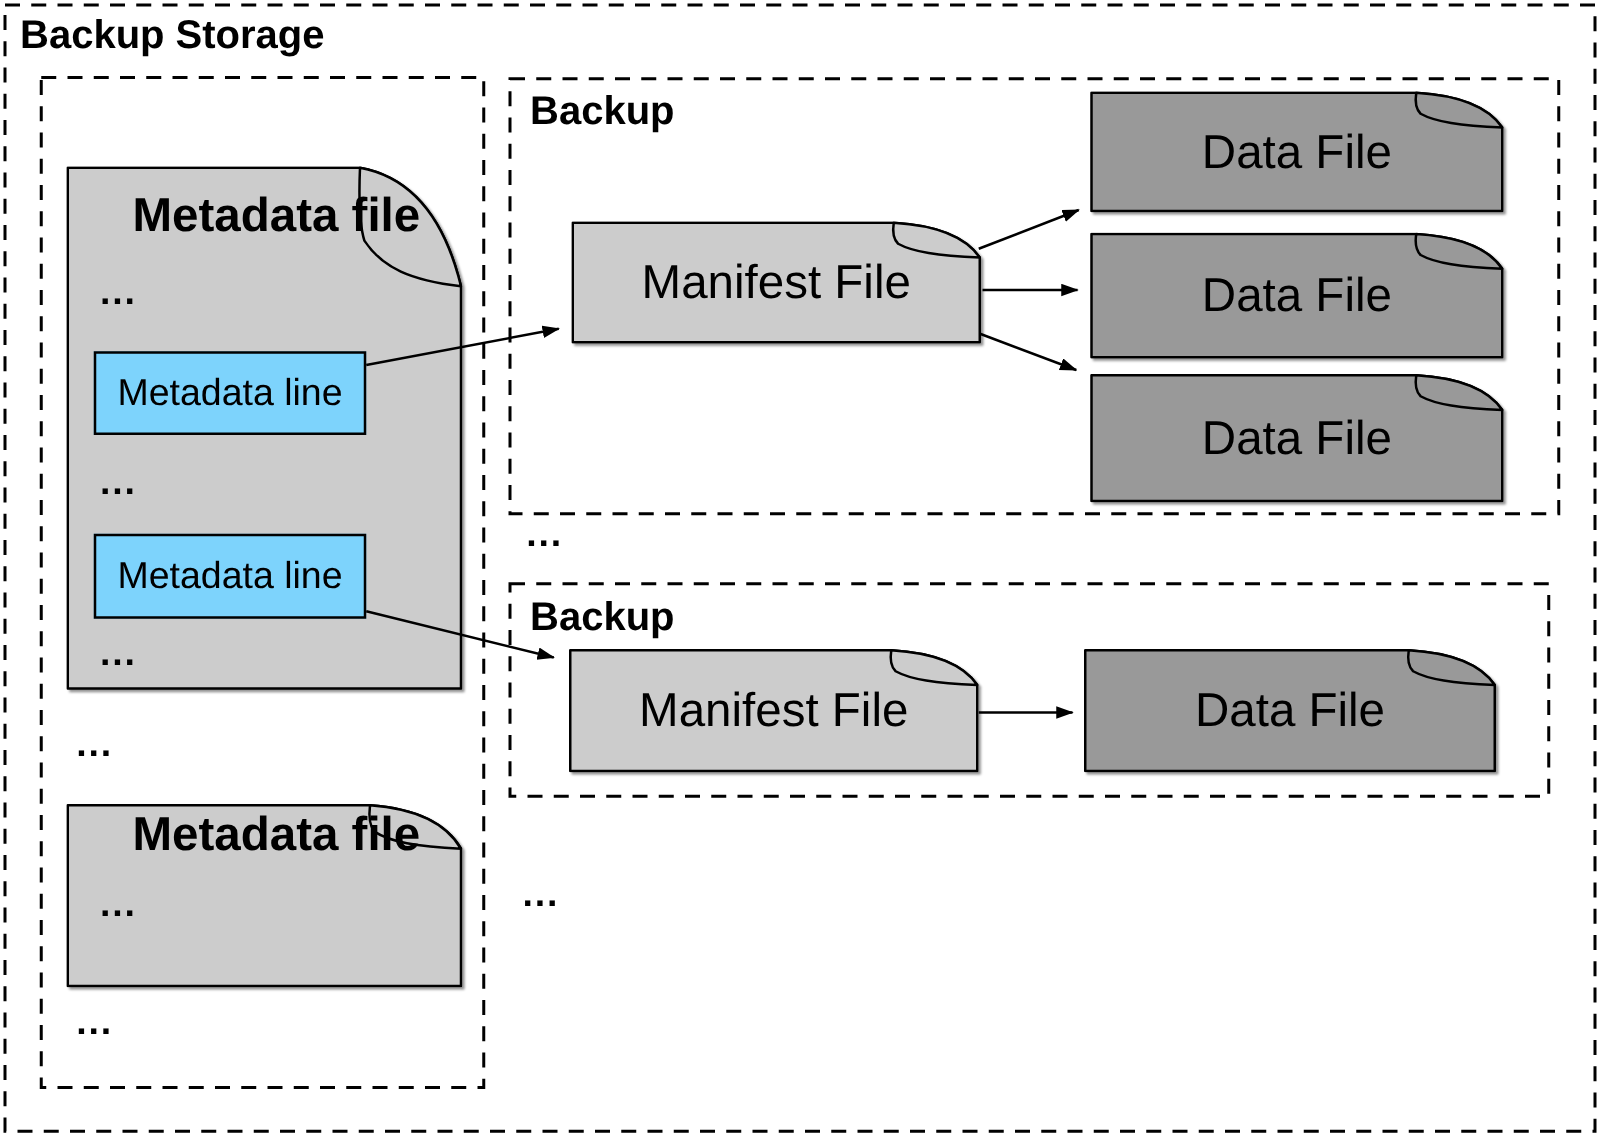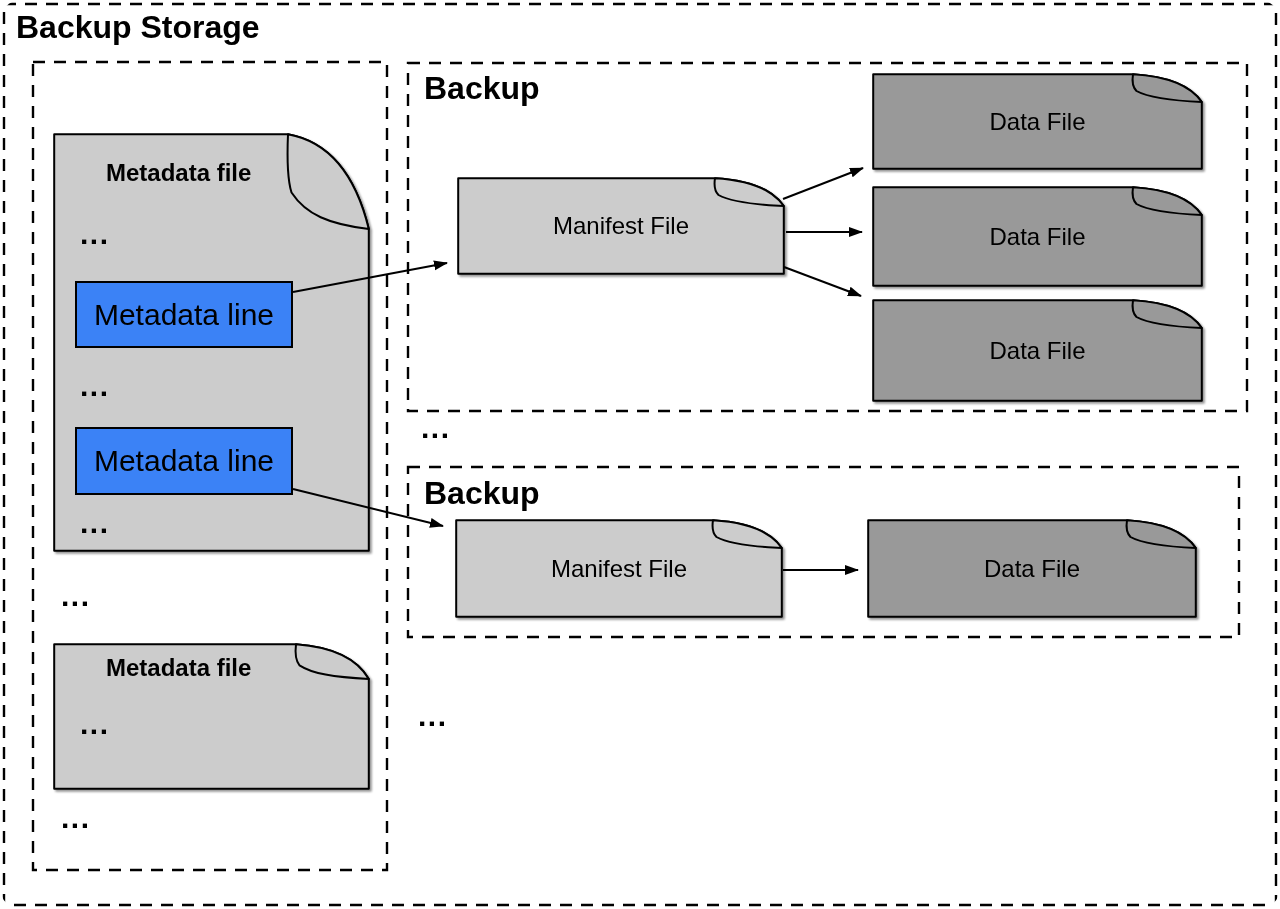--- a/index.html
+++ b/index.html
@@ -1,27 +1,27 @@
 <!DOCTYPE html>
 <html><head>
 <meta charset="utf-8">
 <style>
   html,body{margin:0;padding:0;background:#ffffff;}
   .stage{
     position:relative;width:1280px;height:909px;background:#ffffff;overflow:hidden;
-    font-family:"Liberation Sans","DejaVu Sans",sans-serif;color:#000;border-radius:21px;
+    font-family:"Liberation Sans","DejaVu Sans",sans-serif;color:#000;
   }
   .lbl{position:absolute;font-size:32px;font-weight:bold;line-height:34px;white-space:nowrap;}
   .doc{position:absolute;}
   .doc > svg{position:absolute;left:0;top:0;filter:drop-shadow(2px 2.5px 1px rgba(0,0,0,0.42));}
-  .doc .label{position:absolute;font-size:24px;line-height:32px;white-space:nowrap;}
+  .doc .label{position:absolute;font-size:38px;line-height:32px;white-space:nowrap;}
   .doc .doc-title{font-weight:bold;margin-left:40px;}
   .doc.centered .label{left:0;top:0;right:0;bottom:0;display:flex;align-items:center;justify-content:center;}
   .linebox{
-    position:absolute;background:#3b82f6;border:2px solid #000;box-sizing:border-box;
+    position:absolute;background:#7dd3fc;border:2px solid #000;box-sizing:border-box;
     display:flex;align-items:center;justify-content:center;
     font-size:30px;white-space:nowrap;
   }
   .dots{position:absolute;font-size:30px;font-weight:bold;letter-spacing:1.5px;line-height:30px;white-space:nowrap;}
   .overlay{position:absolute;left:0;top:0;pointer-events:none;}
   .overlay rect{fill:none;stroke:#000;stroke-width:2.4;stroke-dasharray:12 9;}
   .overlay line{stroke:#000;stroke-width:2;}
 </style>
 </head>
 <body>

